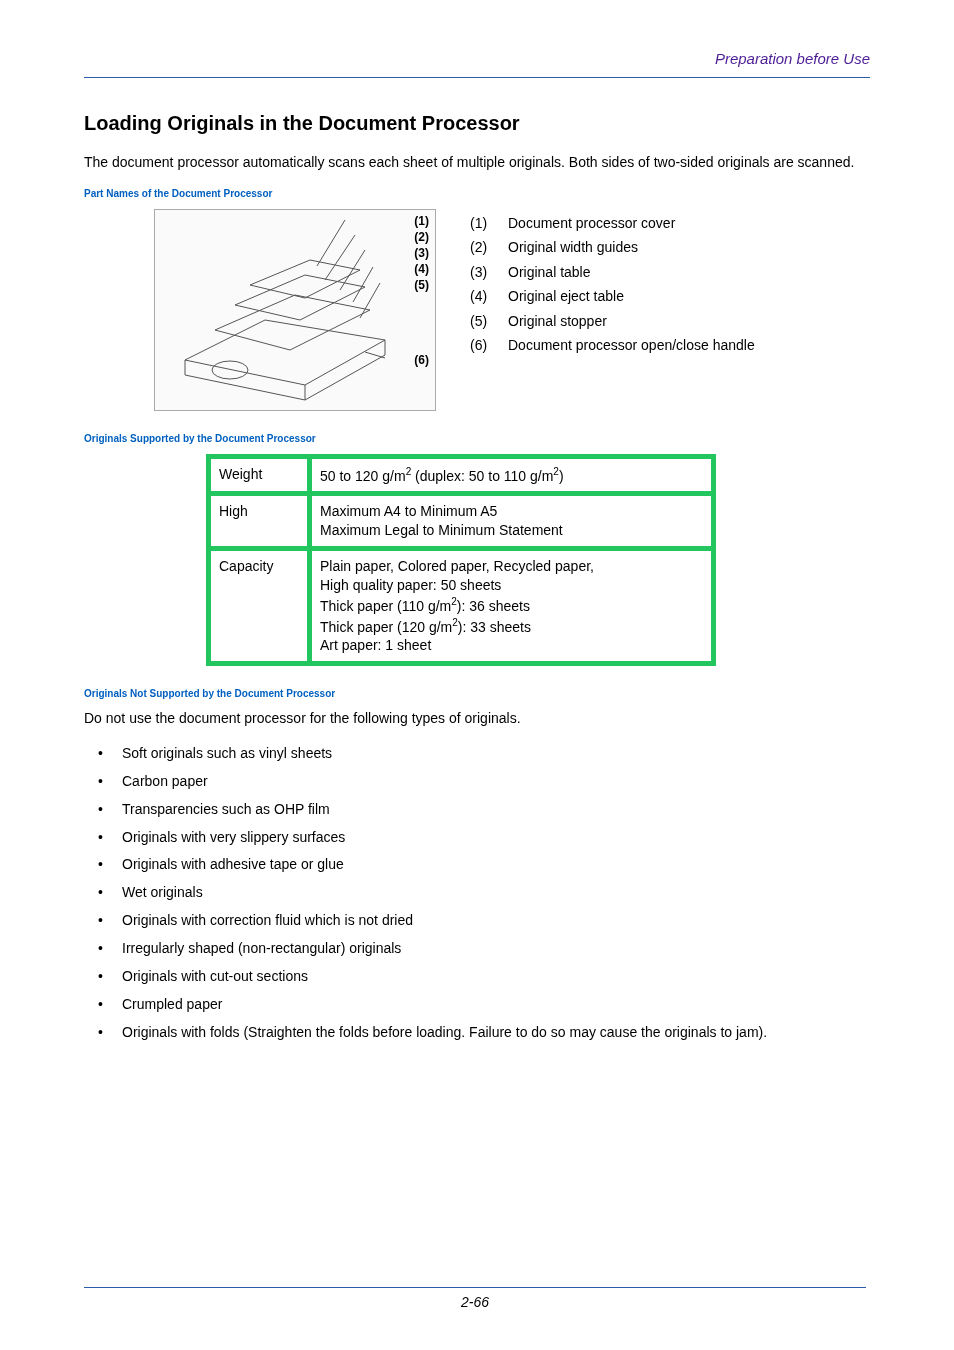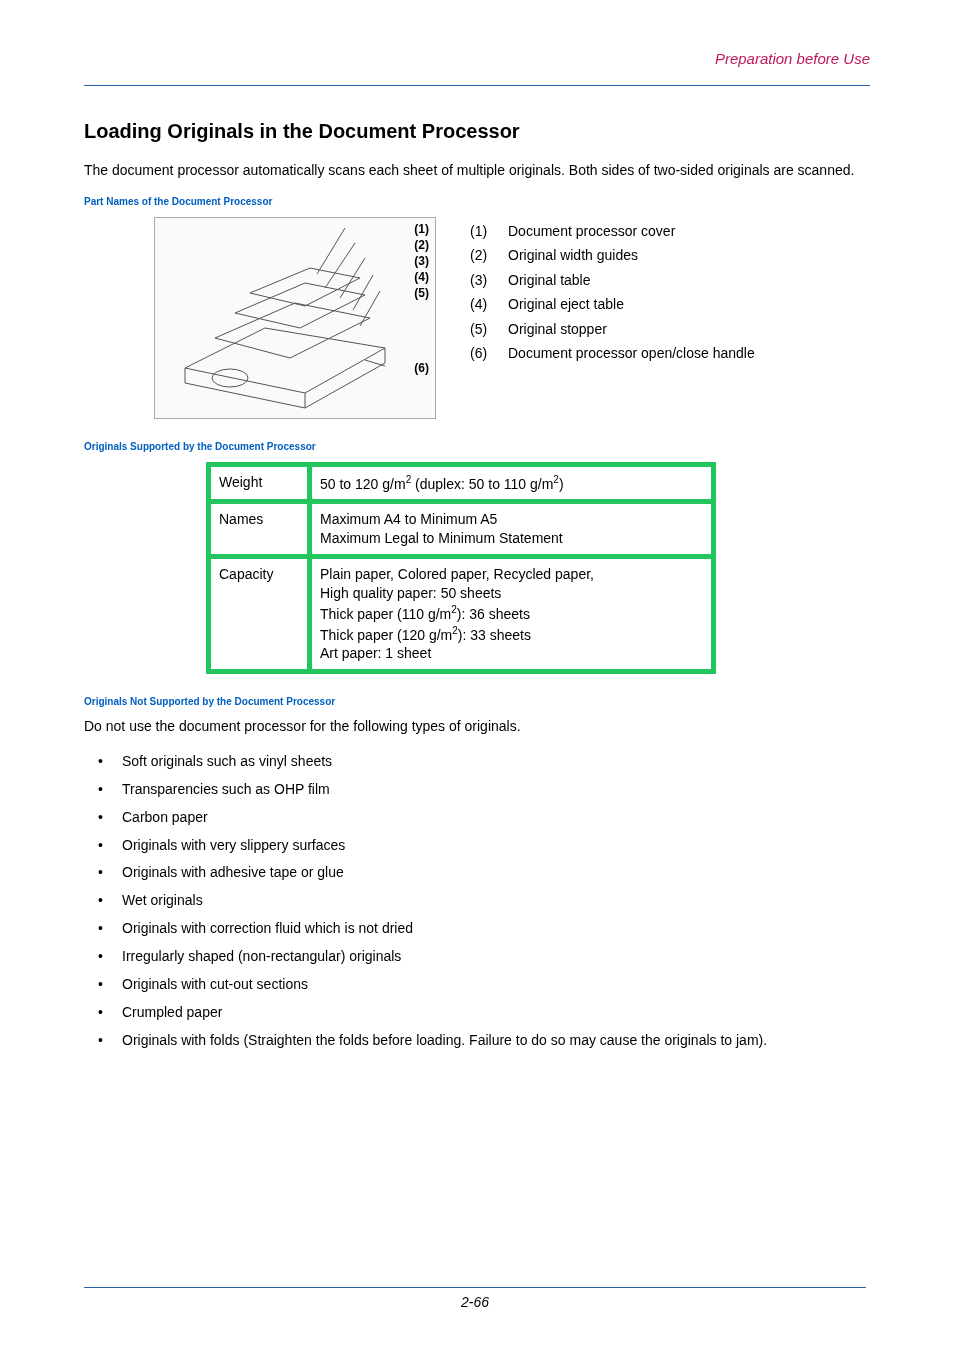--- a/index.html
+++ b/index.html
@@ -13,22 +13,22 @@
     width: 954px;
     min-height: 1350px;
     box-sizing: border-box;
     padding: 50px 84px 30px 84px;
     position: relative;
   }
   .running-head {
     text-align: right;
     font-style: italic;
     font-size: 15px;
-    color: #be185d;
-    padding-bottom: 18px;
+    color: #4c1d95;
+    padding-bottom: 10px;
     border-bottom: 1px solid #2b5dab;
     margin-bottom: 34px;
   }
   h1.section-title {
     font-size: 20px;
     font-weight: bold;
     margin: 0 0 18px 0;
   }
   p.body {
     margin: 0 0 16px 0;
@@ -183,21 +183,21 @@
 
   <table class="spec">
     <tbody>
         <tr>
       <td class="label">Weight</td>
       <td>
         <span>50 to 120 g/m</span><sup>2</sup><span> (duplex: 50 to 110 g/m</span><sup>2</sup><span>)</span>
       </td>
     </tr>
     <tr>
-      <td class="label">Names</td>
+      <td class="label">High</td>
       <td>
         <span>Maximum A4 to Minimum A5</span><br>
         <span>Maximum Legal to Minimum Statement</span>
       </td>
     </tr>
     <tr>
       <td class="label">Capacity</td>
       <td>
         <span>Plain paper, Colored paper, Recycled paper,</span><br>
         <span>High quality paper: 50 sheets</span><br>
@@ -207,22 +207,22 @@
       </td>
     </tr>
   </tbody>
     </table>
 
   <div class="blue-sub">Originals Not Supported by the Document Processor</div>
   <p class="body">Do not use the document processor for the following types of originals.</p>
 
   <ul class="bullets">
     <li>Soft originals such as vinyl sheets</li>
+    <li>Carbon paper</li>
     <li>Transparencies such as OHP film</li>
-    <li>Carbon paper</li>
     <li>Originals with very slippery surfaces</li>
     <li>Originals with adhesive tape or glue</li>
     <li>Wet originals</li>
     <li>Originals with correction fluid which is not dried</li>
     <li>Irregularly shaped (non-rectangular) originals</li>
     <li>Originals with cut-out sections</li>
     <li>Crumpled paper</li>
     <li>Originals with folds (Straighten the folds before loading. Failure to do so may cause the originals to jam).</li>
   </ul>
 

